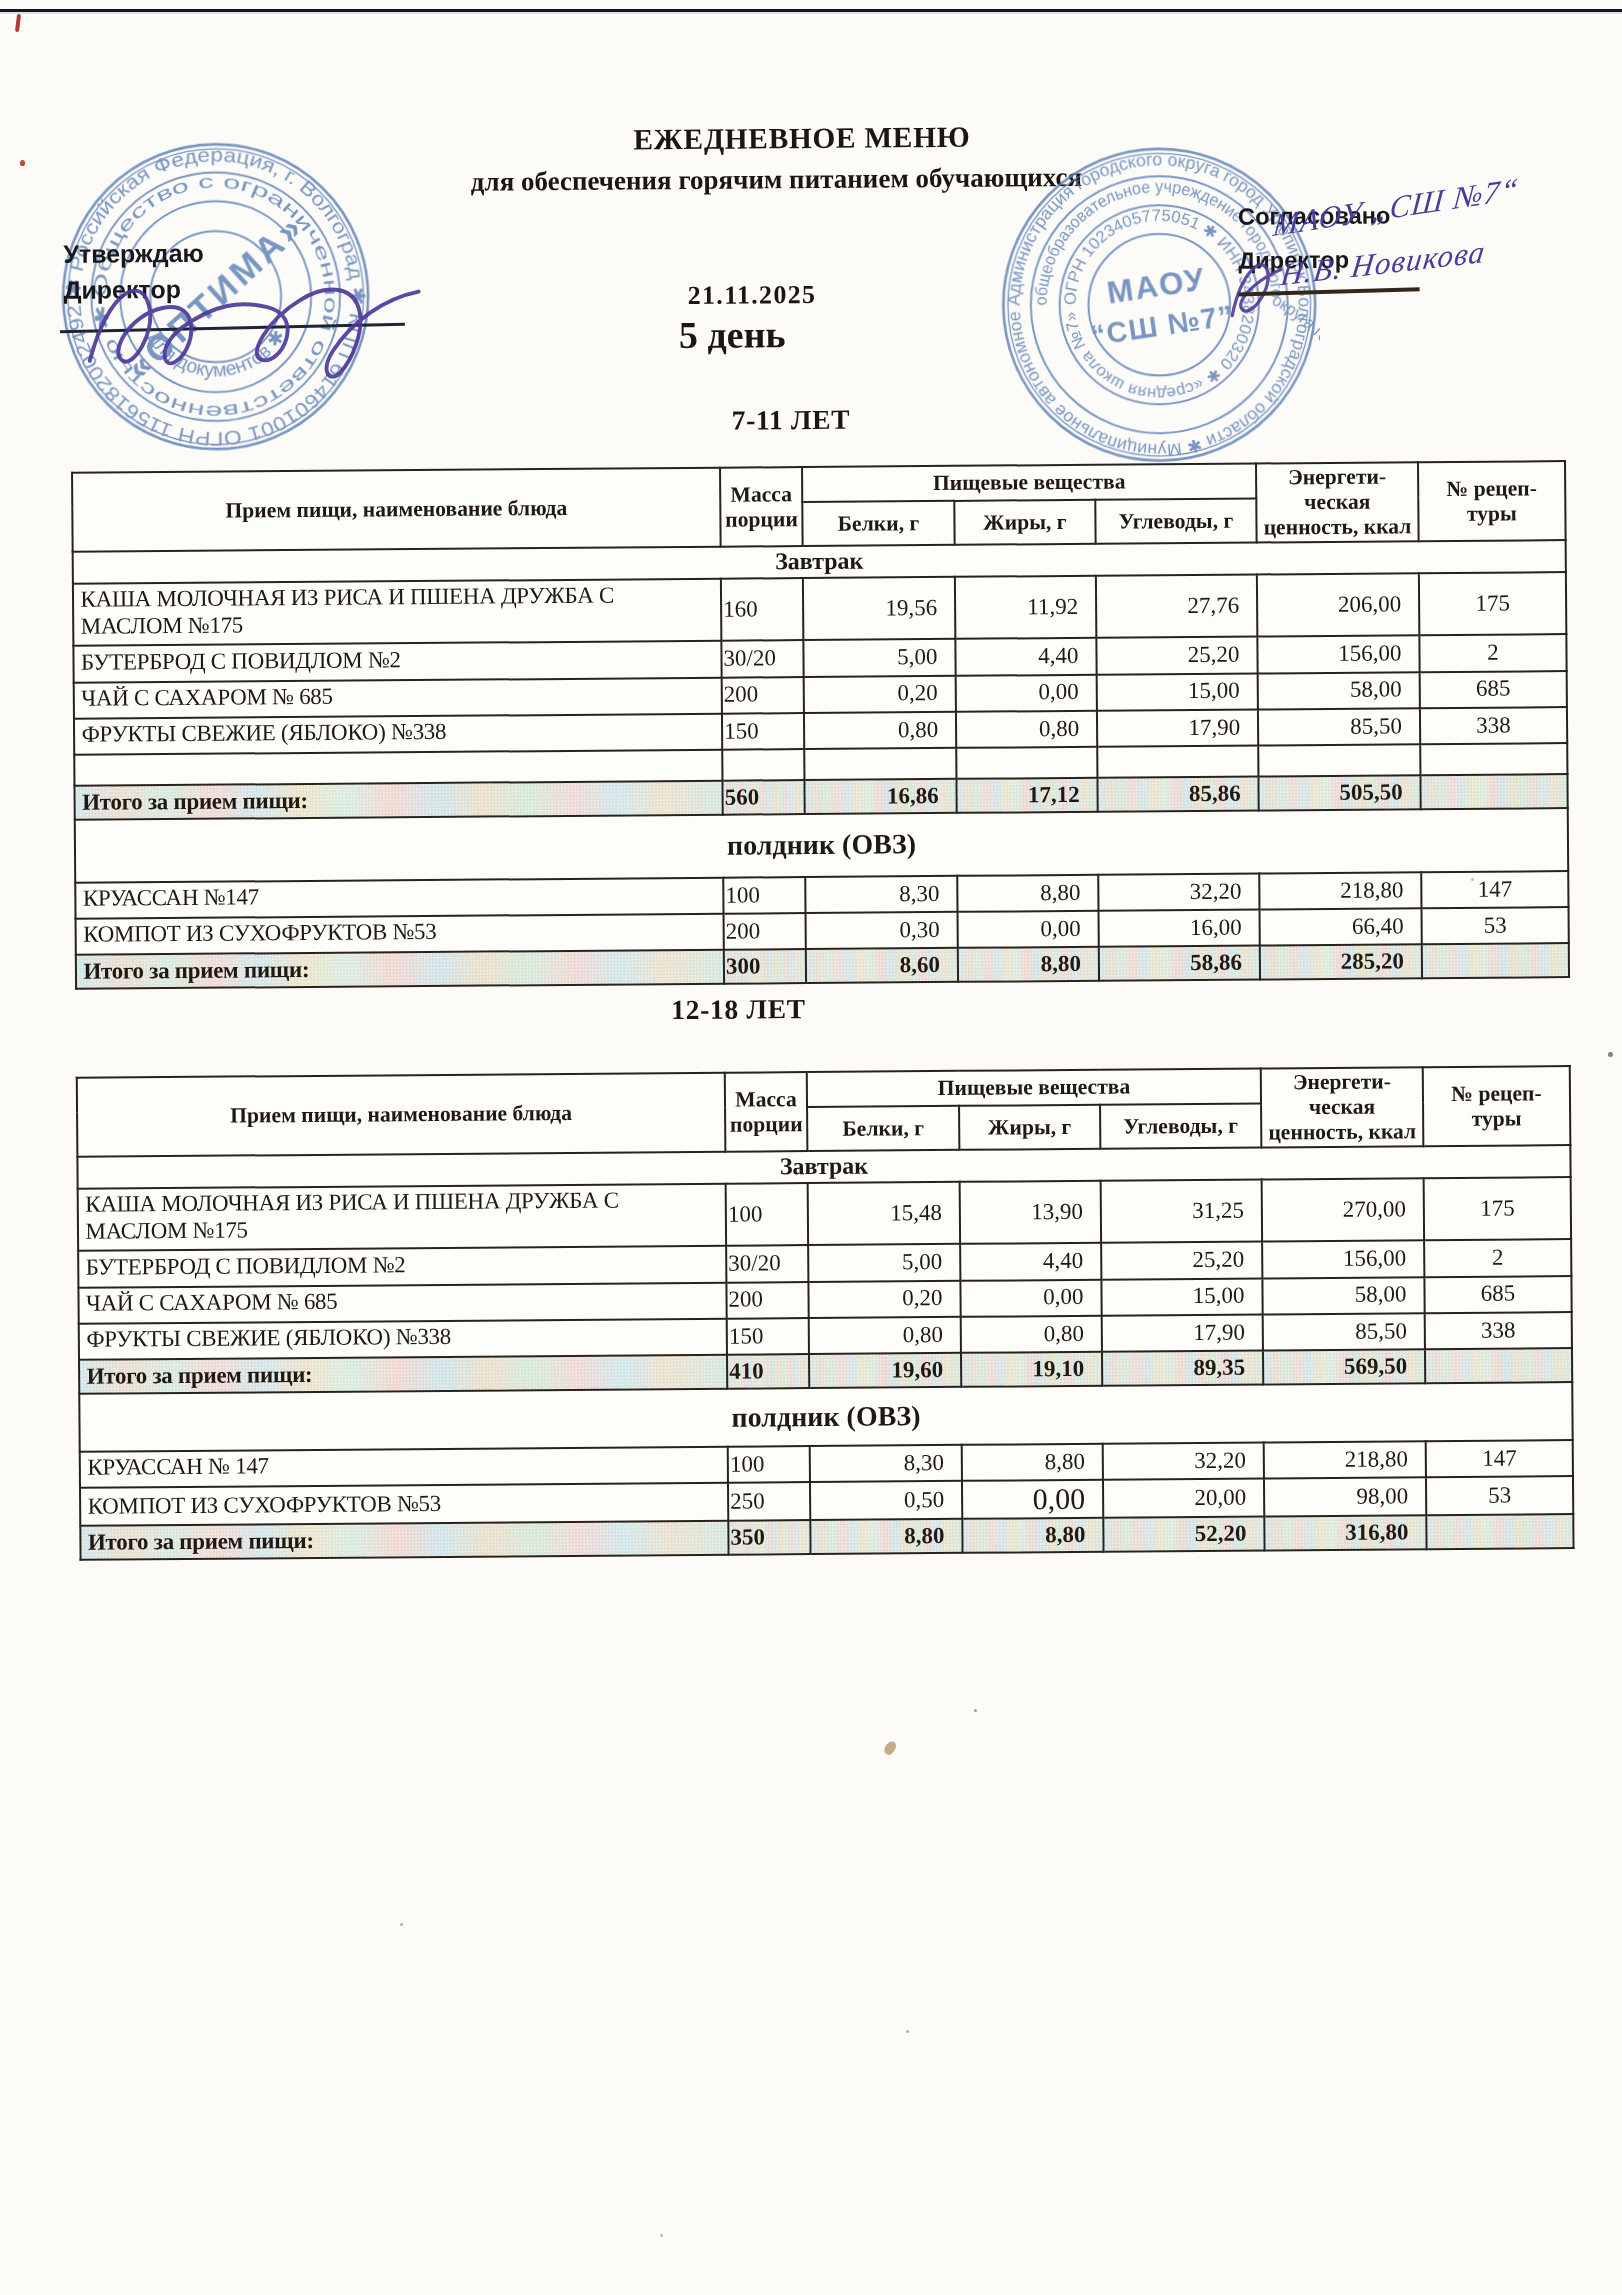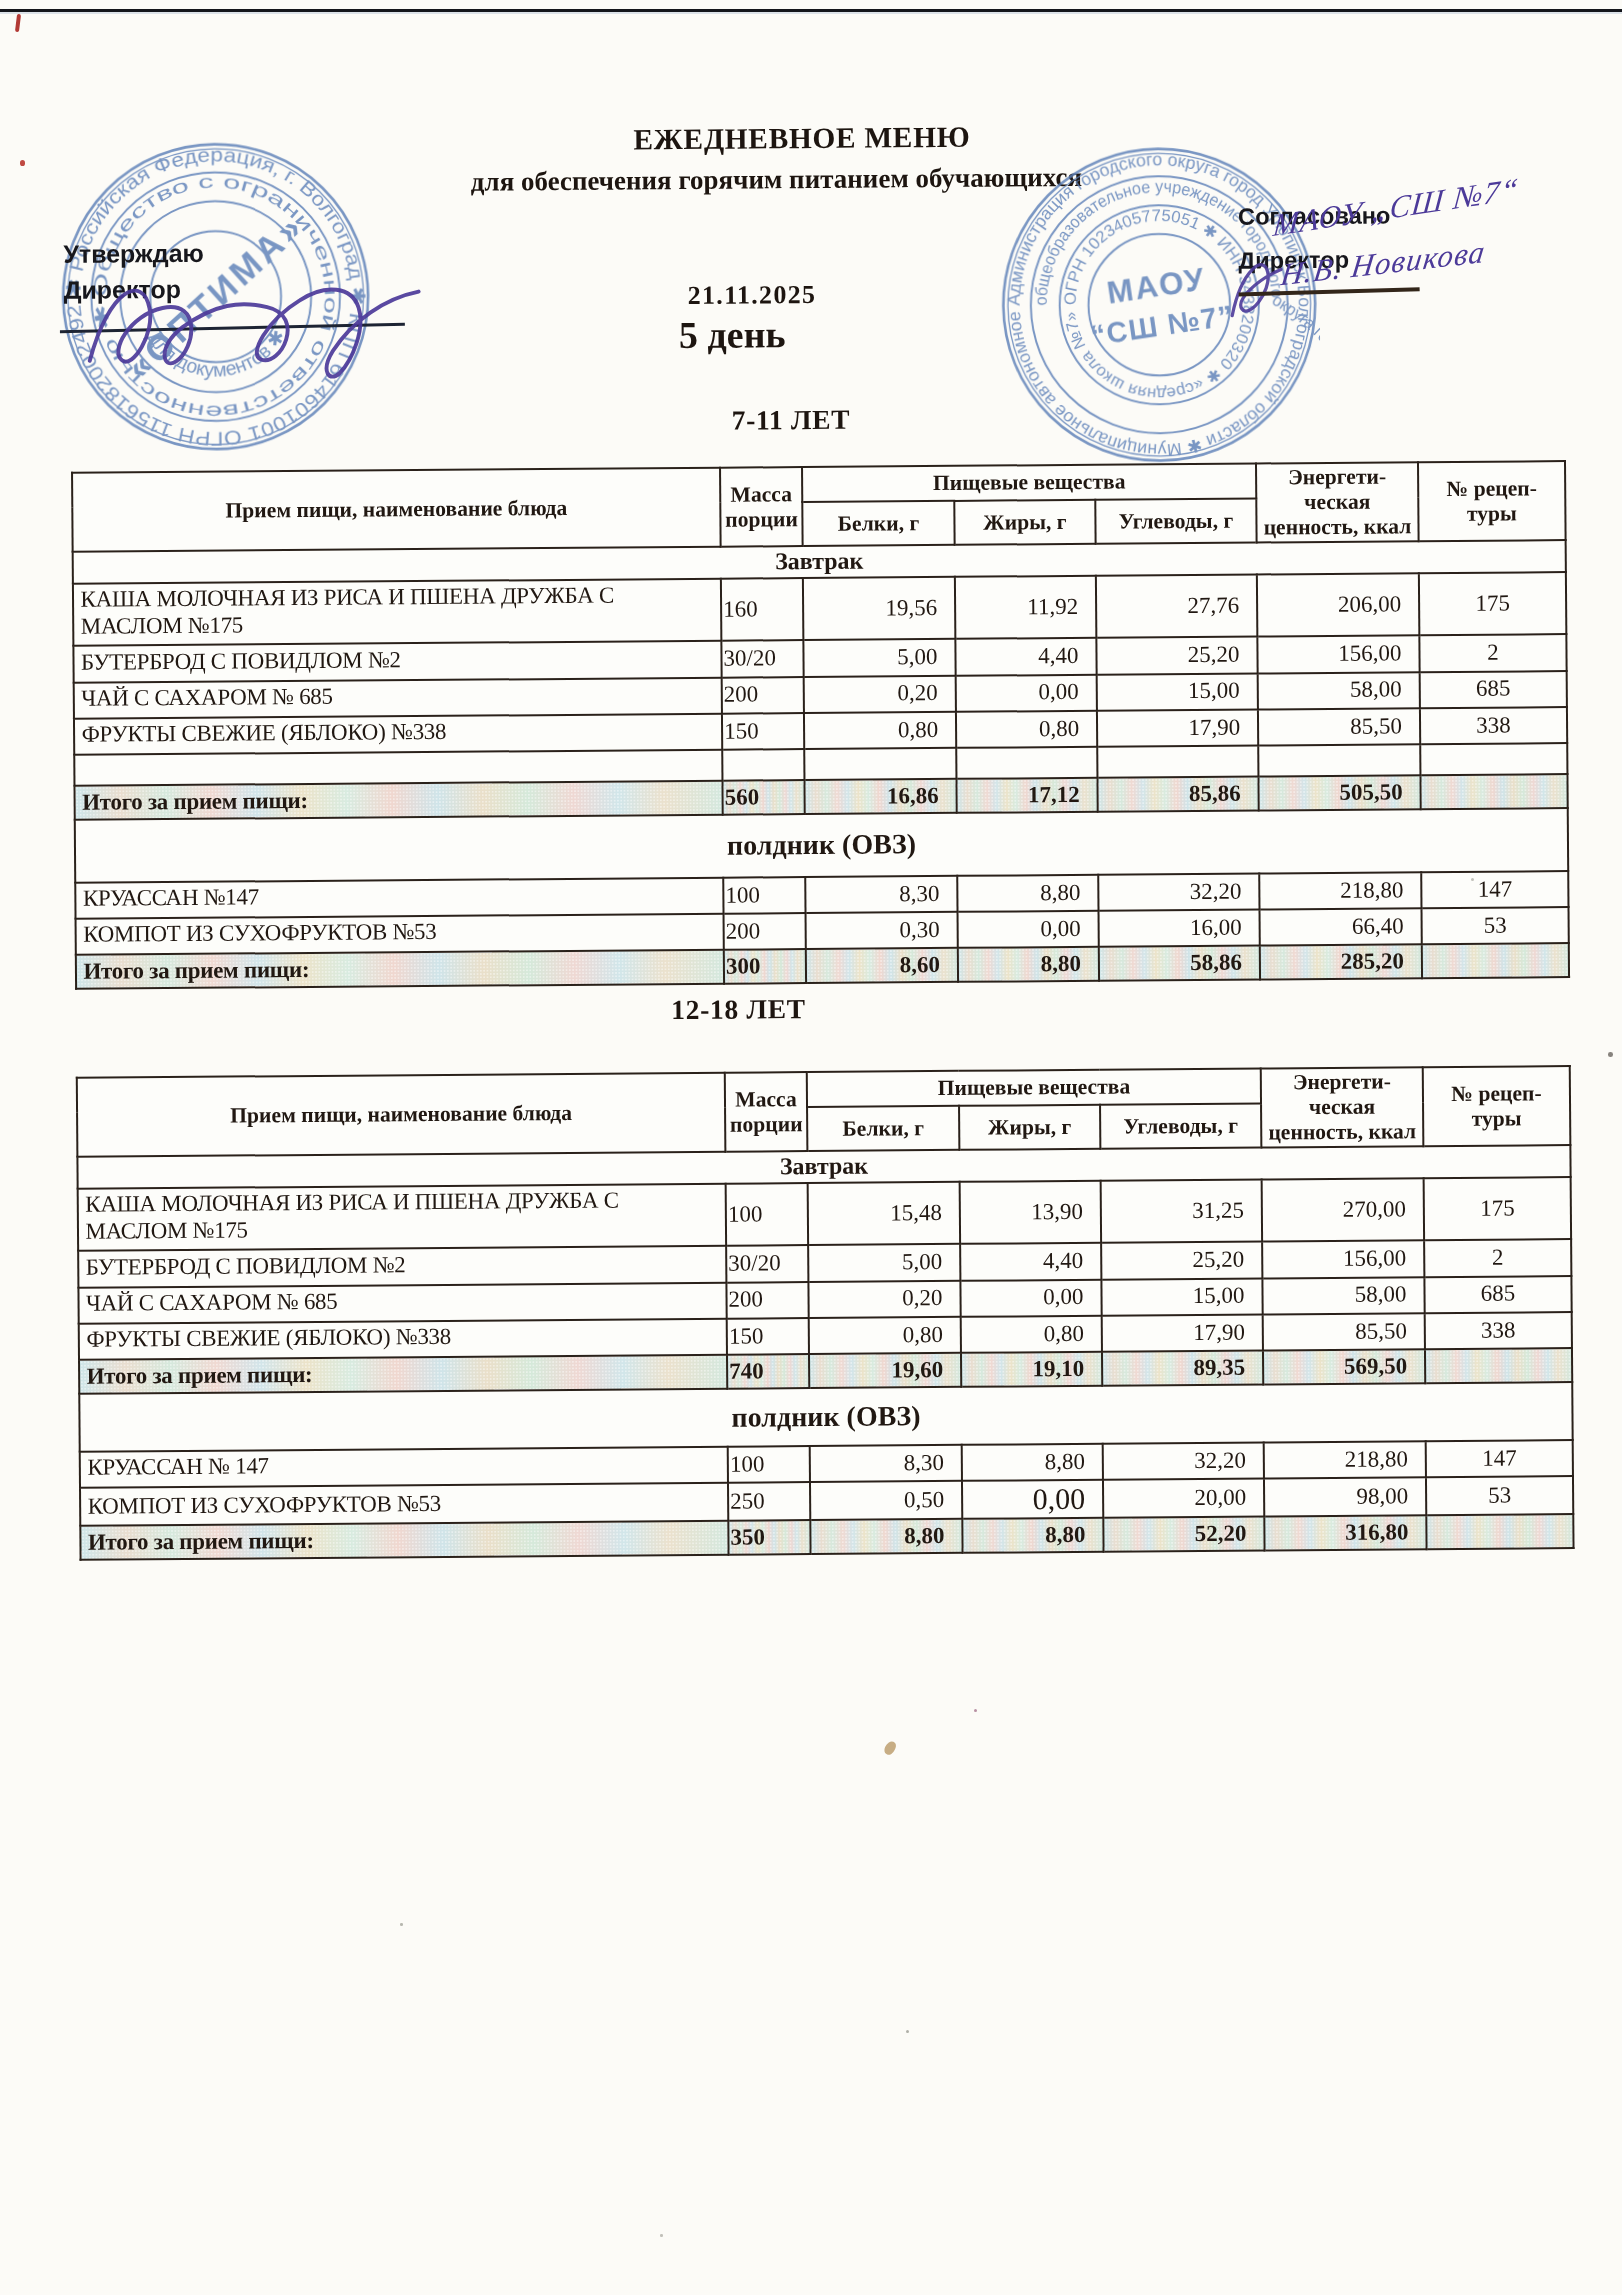--- a/index.html
+++ b/index.html
@@ -328,21 +328,21 @@
           <td class="c-name">ФРУКТЫ СВЕЖИЕ (ЯБЛОКО) №338</td>
           <td class="c-mass">150</td>
           <td class="c-num">0,80</td>
           <td class="c-num">0,80</td>
           <td class="c-num">17,90</td>
           <td class="c-num">85,50</td>
           <td class="c-recipe">338</td>
         </tr>
         <tr class="total">
           <td class="c-name">Итого за прием пищи:</td>
-          <td class="c-mass">740</td>
+          <td class="c-mass">410</td>
           <td class="c-num">19,60</td>
           <td class="c-num">19,10</td>
           <td class="c-num">89,35</td>
           <td class="c-num">569,50</td>
           <td class="c-recipe"></td>
         </tr>
 
         <tr class="snackhead" style="height:58px;">
             <td colspan="7">полдник (ОВЗ)</td>
           </tr>

